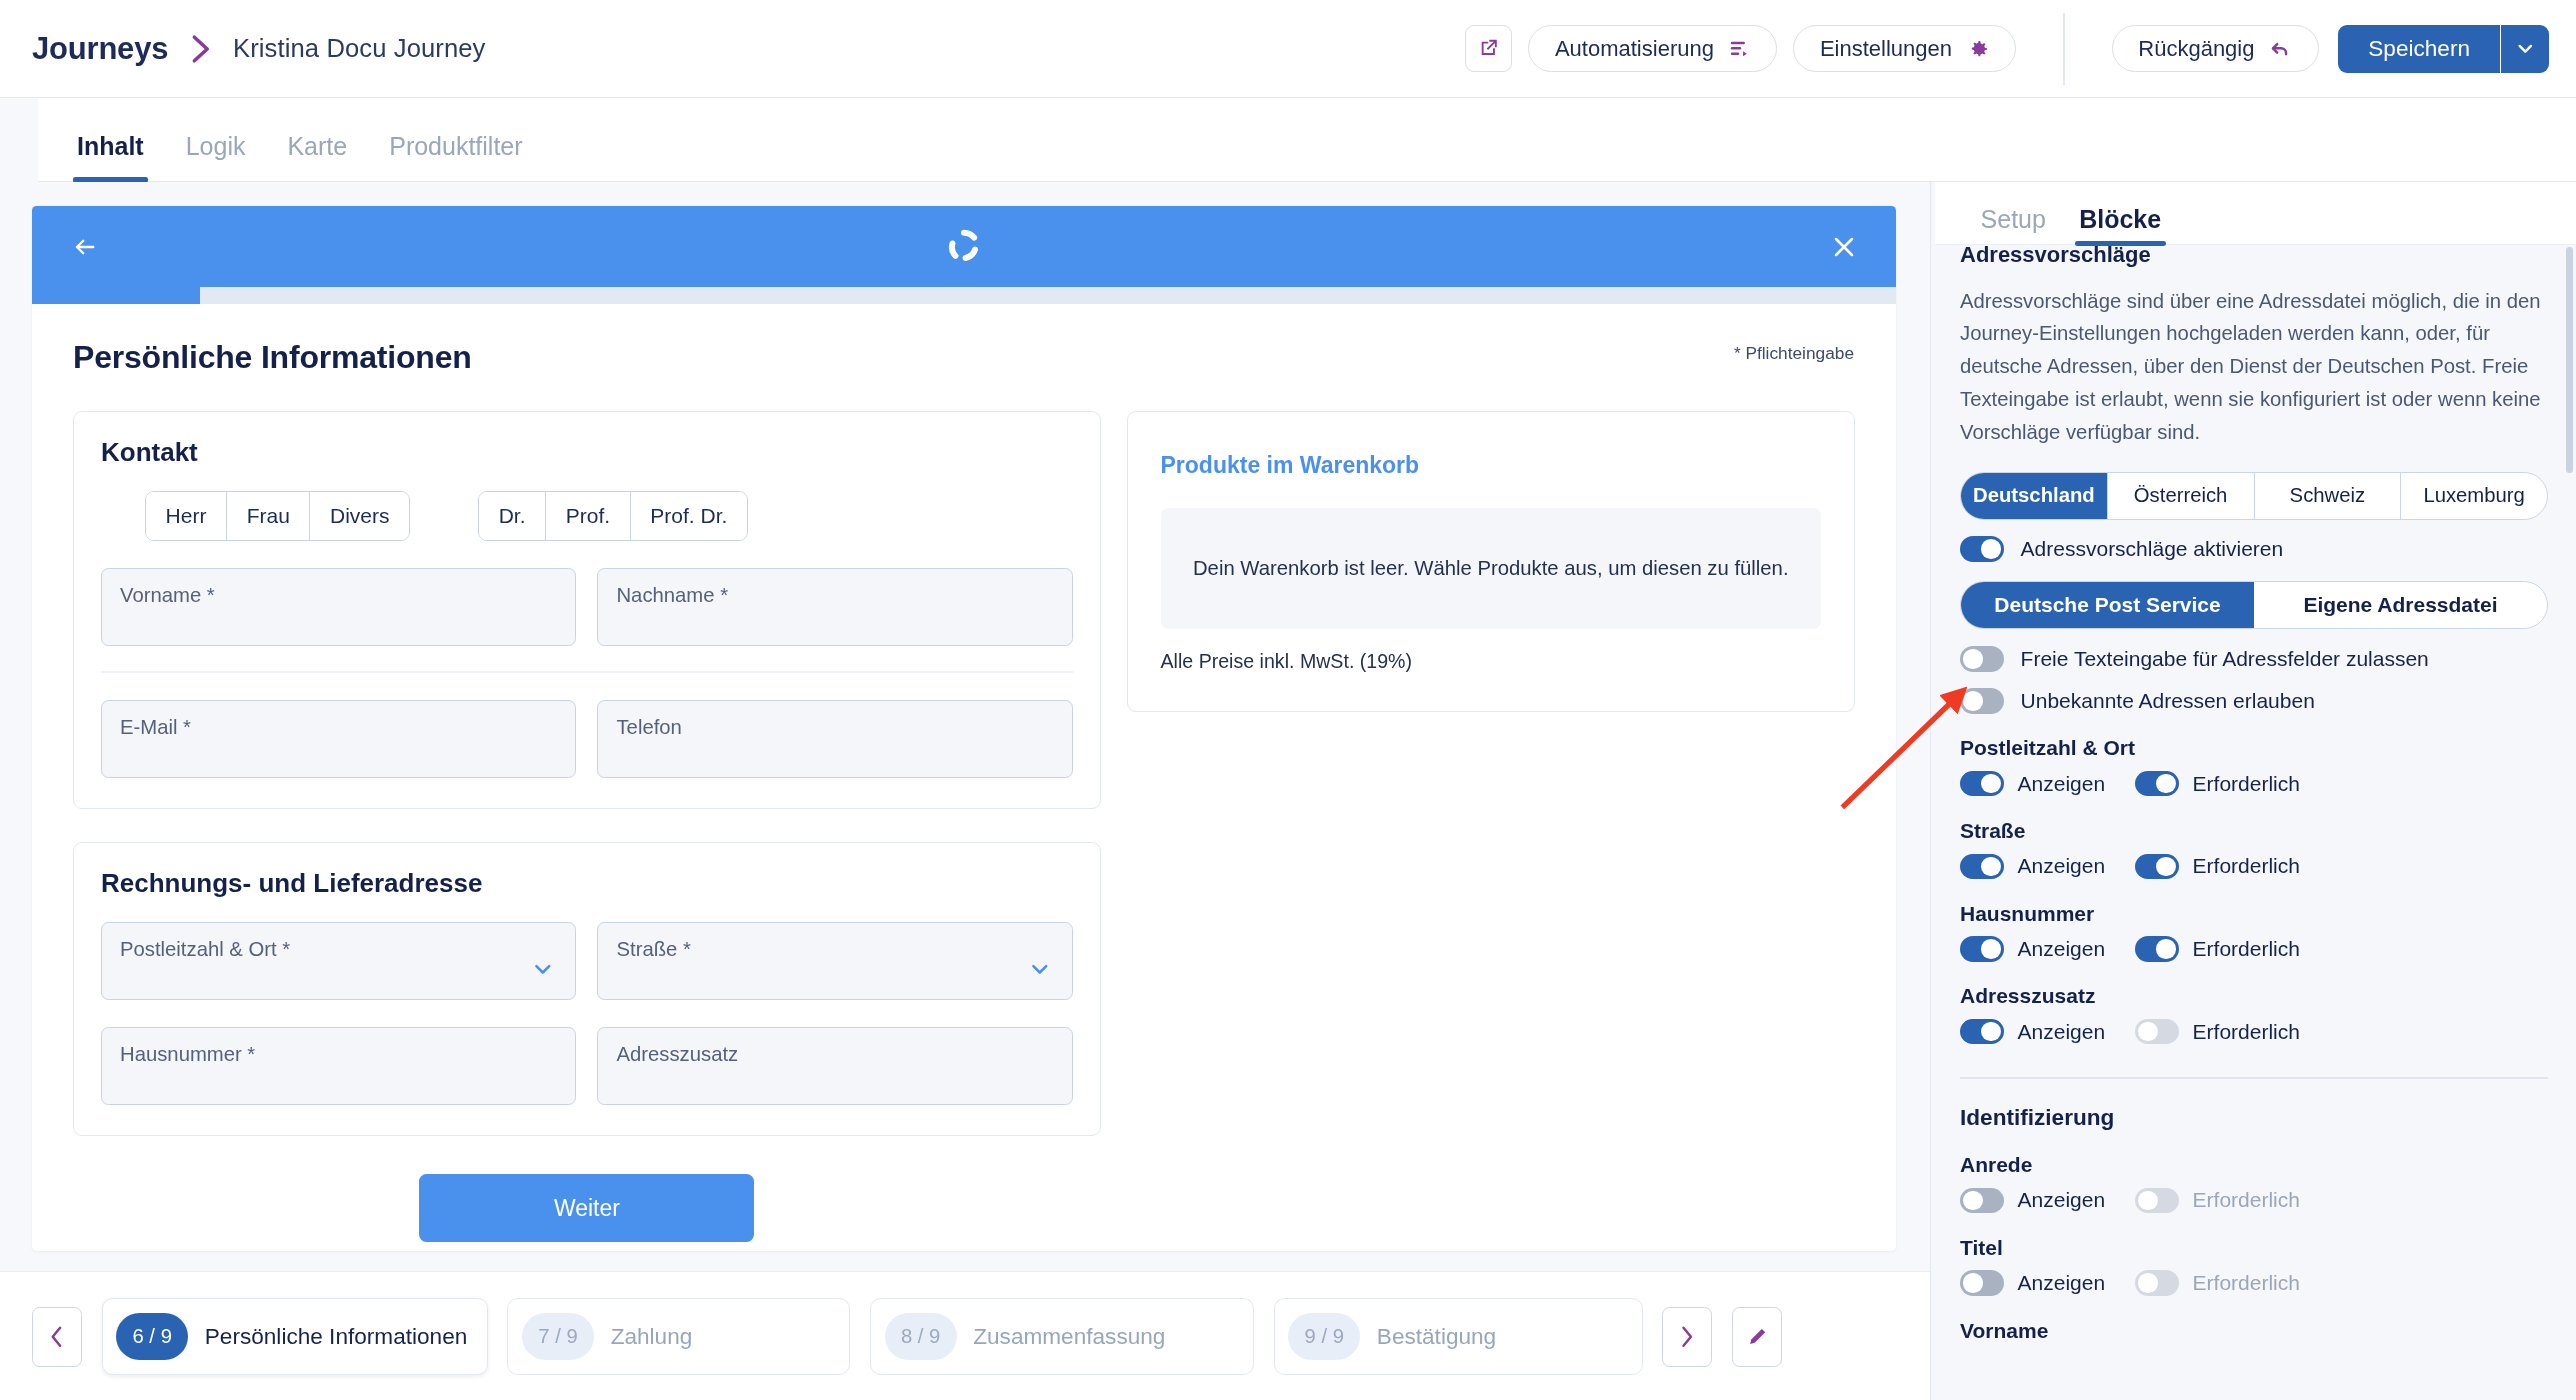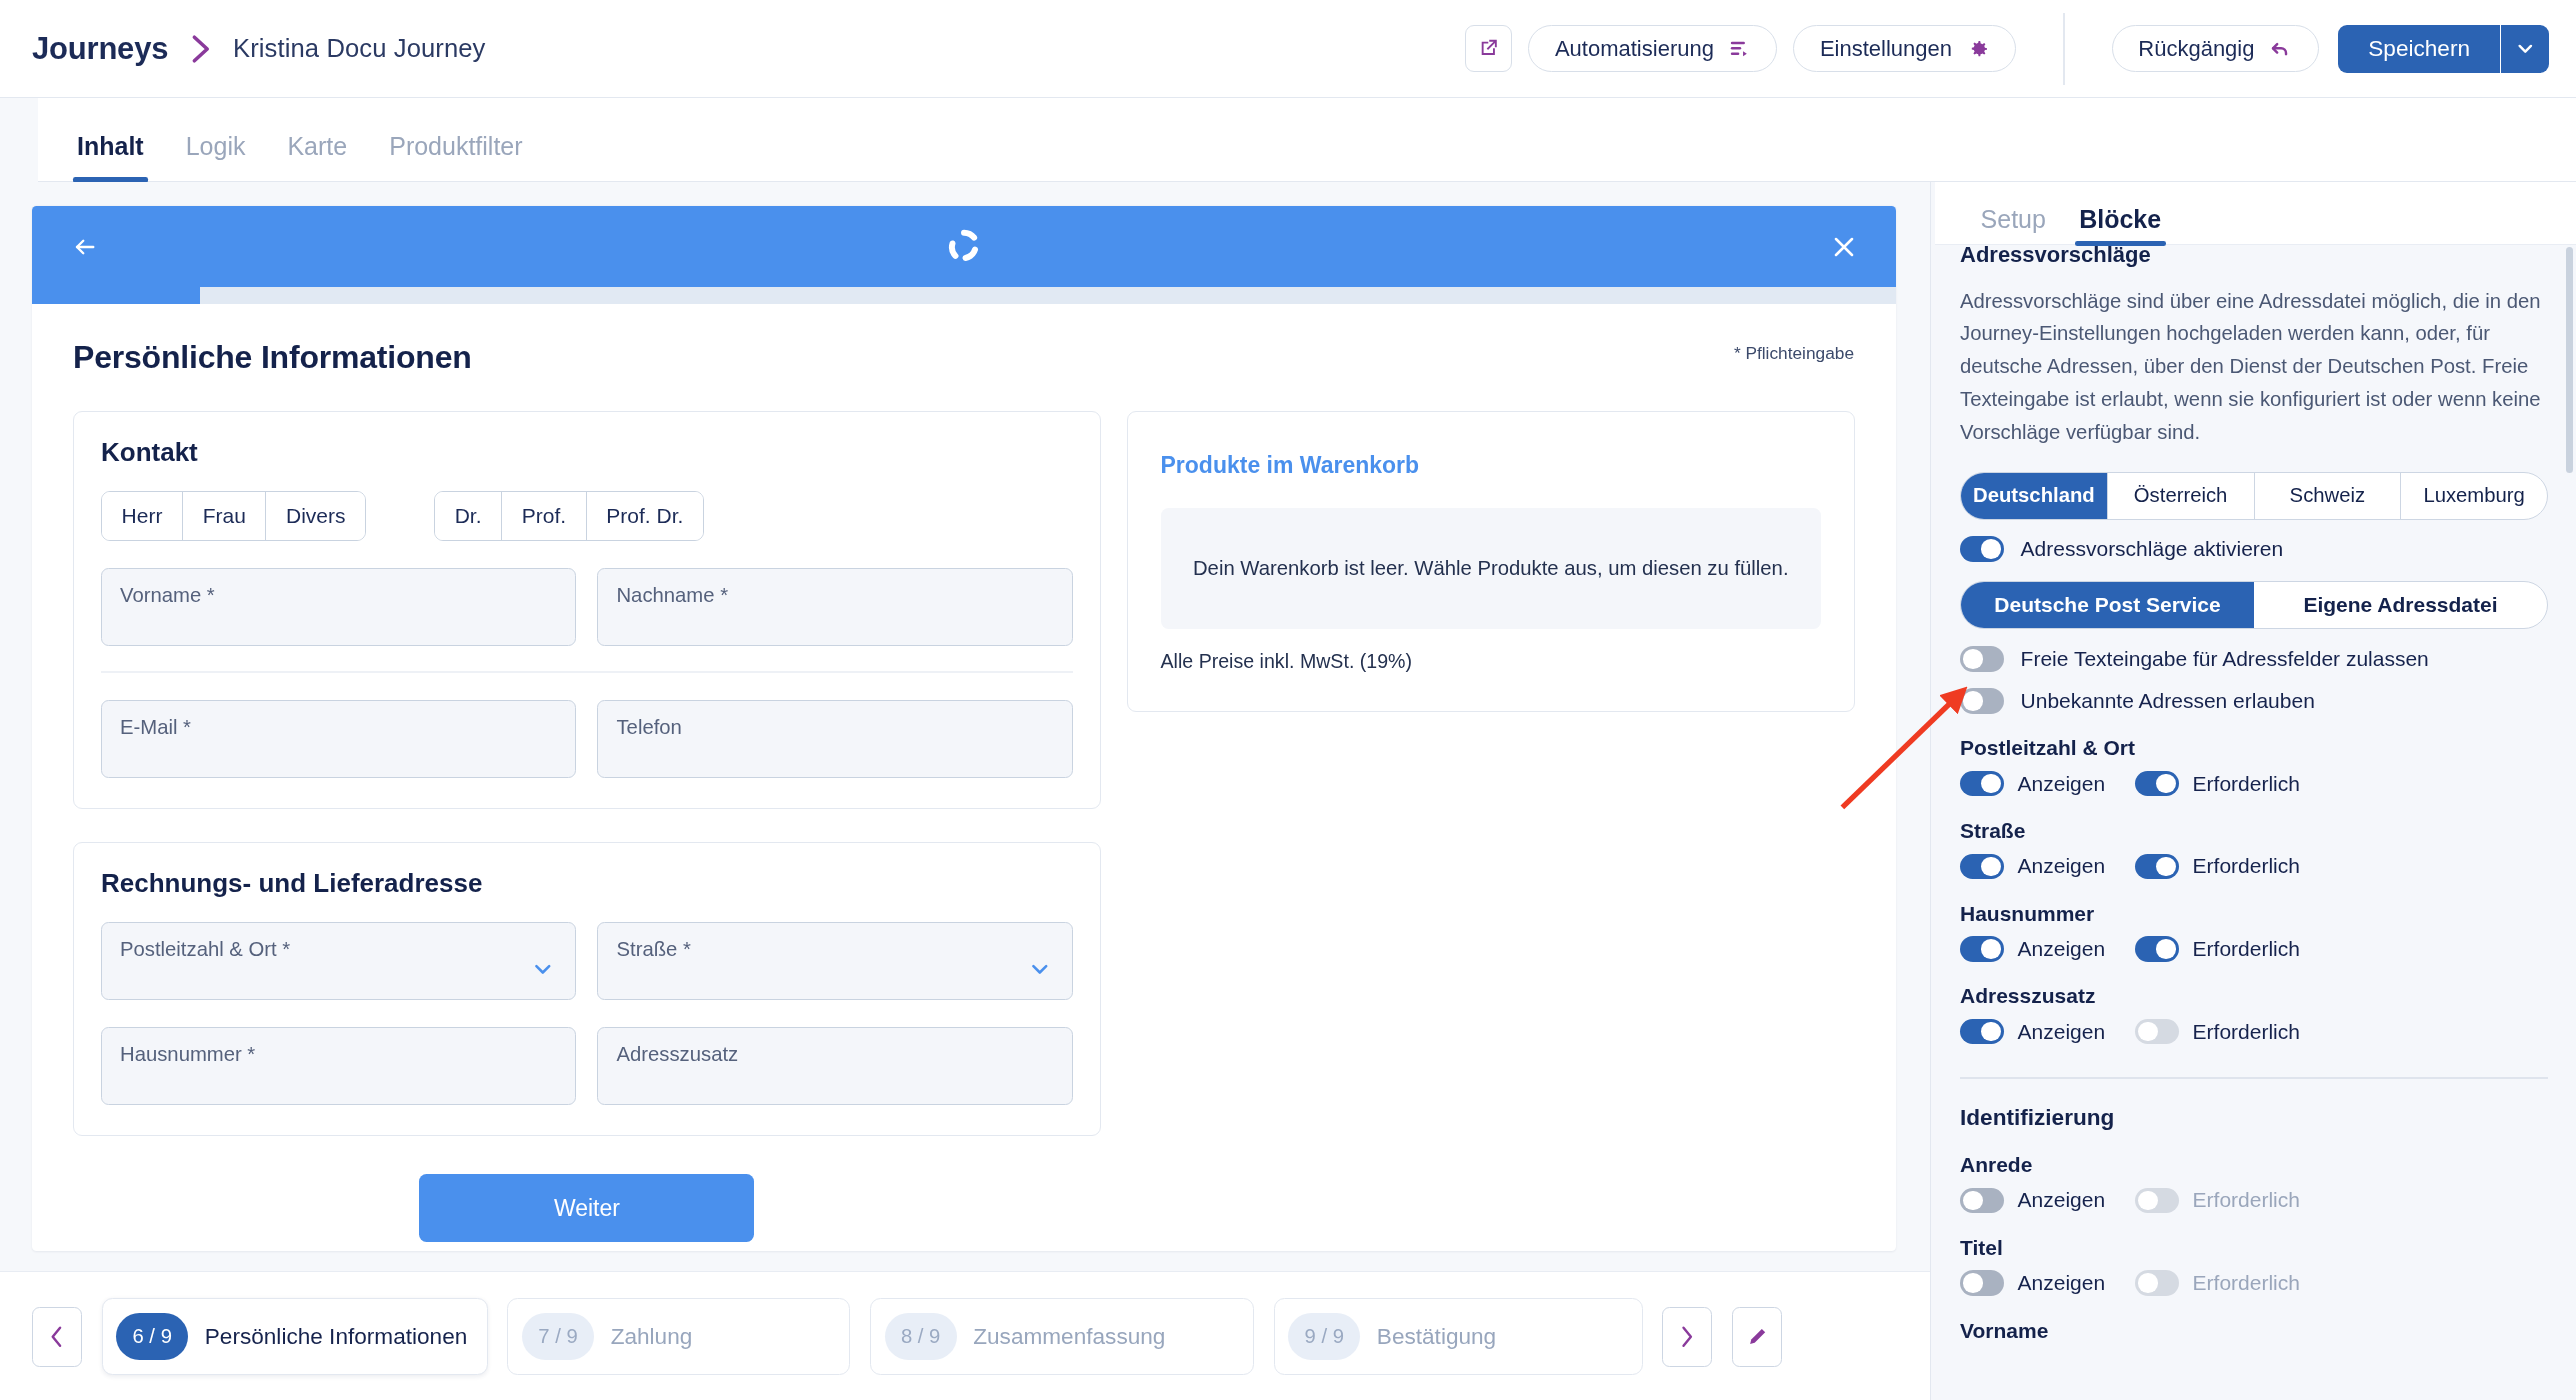--- a/index.html
+++ b/index.html
@@ -104,21 +104,21 @@
   .col-left { width: 1047px; }
   .col-right { width: 742px; }
 
   .panel {
     border: 1.5px solid #e3e8f0; border-radius: 9px; background: #fff;
     padding: 25.6px 27px 30px 27px;
   }
   .panel + .panel { margin-top: 33px; }
   .panel-title { font-size: 26px; font-weight: 700; color: #14224b; margin-bottom: 22.6px; }
 
-  .seg-row { display: flex; gap: 0; align-items: center; }
+  .seg-row { display: flex; gap: 0; align-items: center; margin-left: 44px; }
   .seg-group {
     display: flex; border: 1.5px solid #c9d3e0; border-radius: 9px; overflow: hidden; background: #fff;
   }
   .seg-item {
     font-size: 21px; color: #1c2b57; padding: 12px 19.6px;
     border-right: 1.5px solid #c9d3e0; background: #fff; white-space: nowrap;
   }
   .seg-item:last-child { border-right: none; }
   .seg-spacer { width: 68px; }
 

